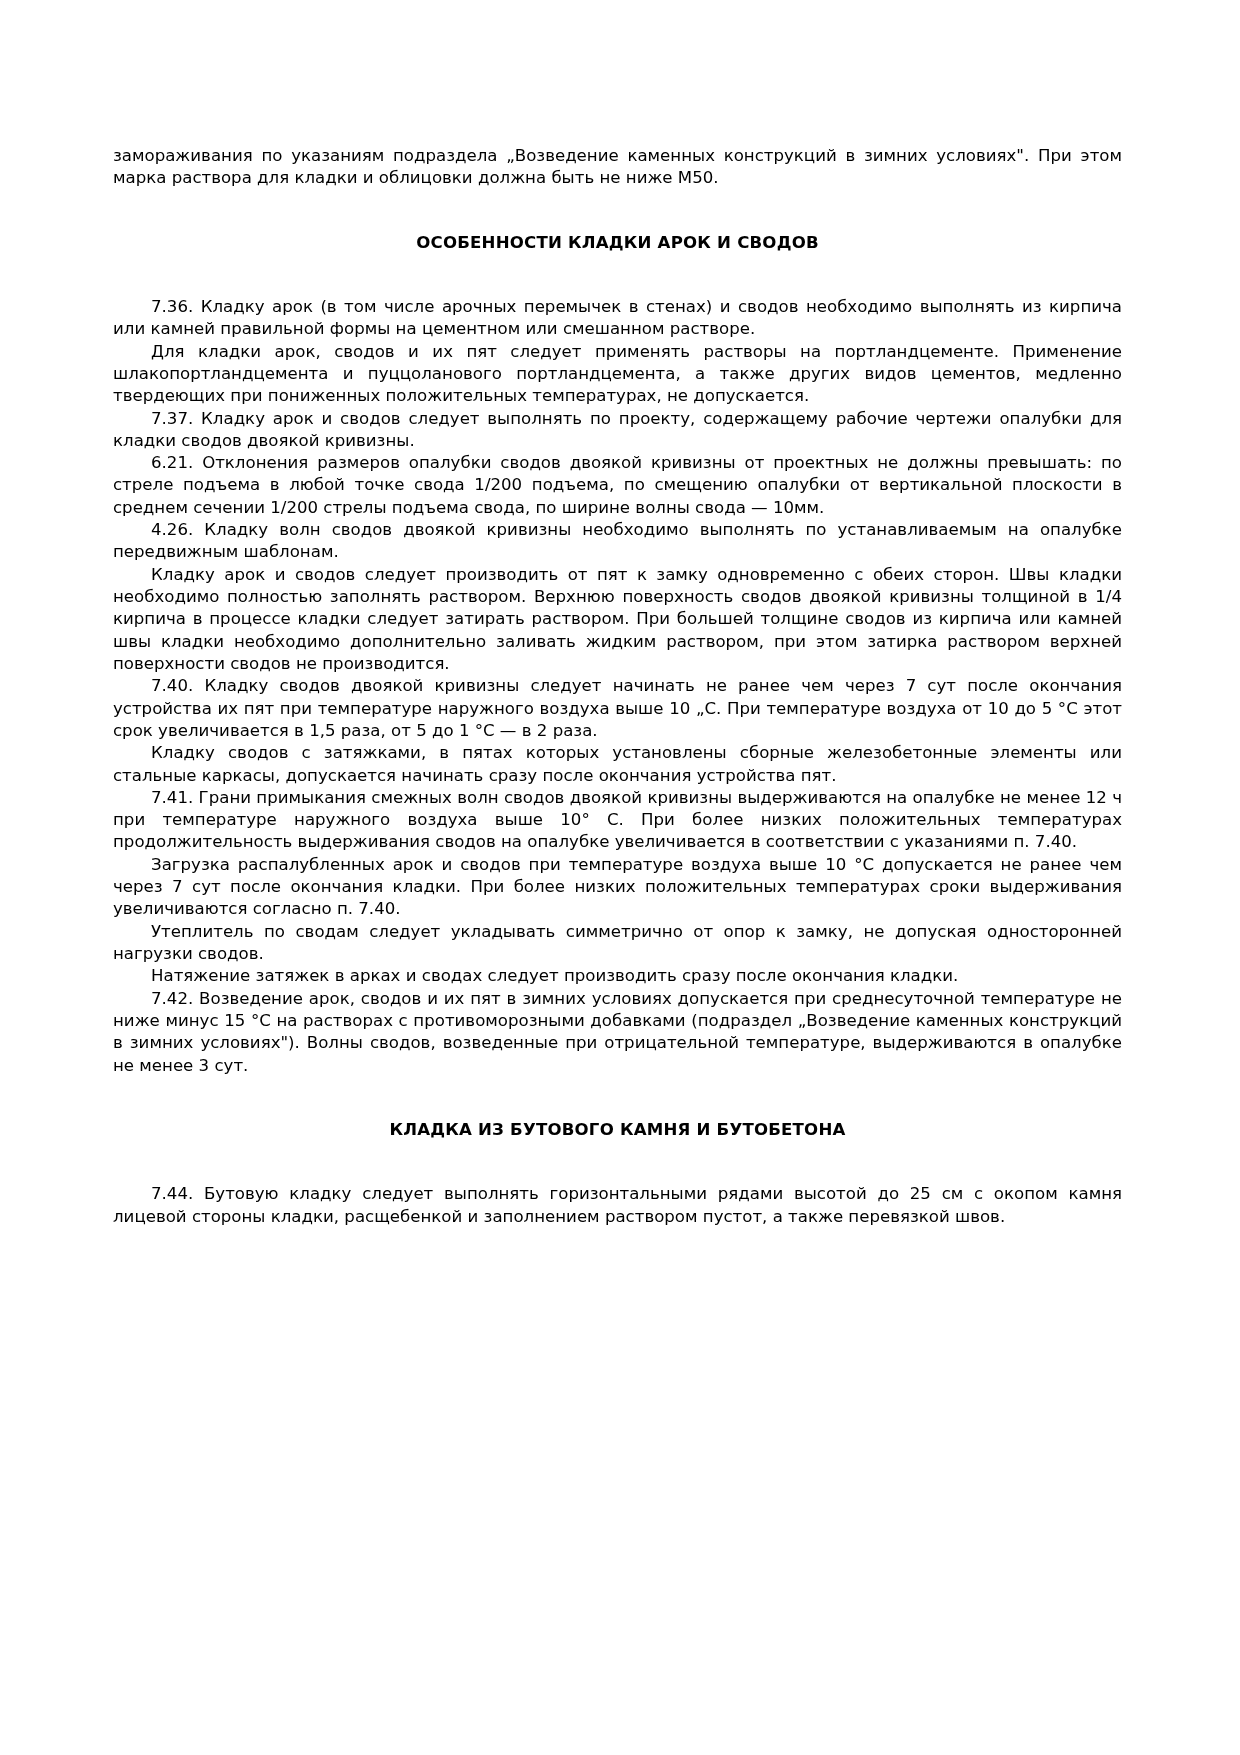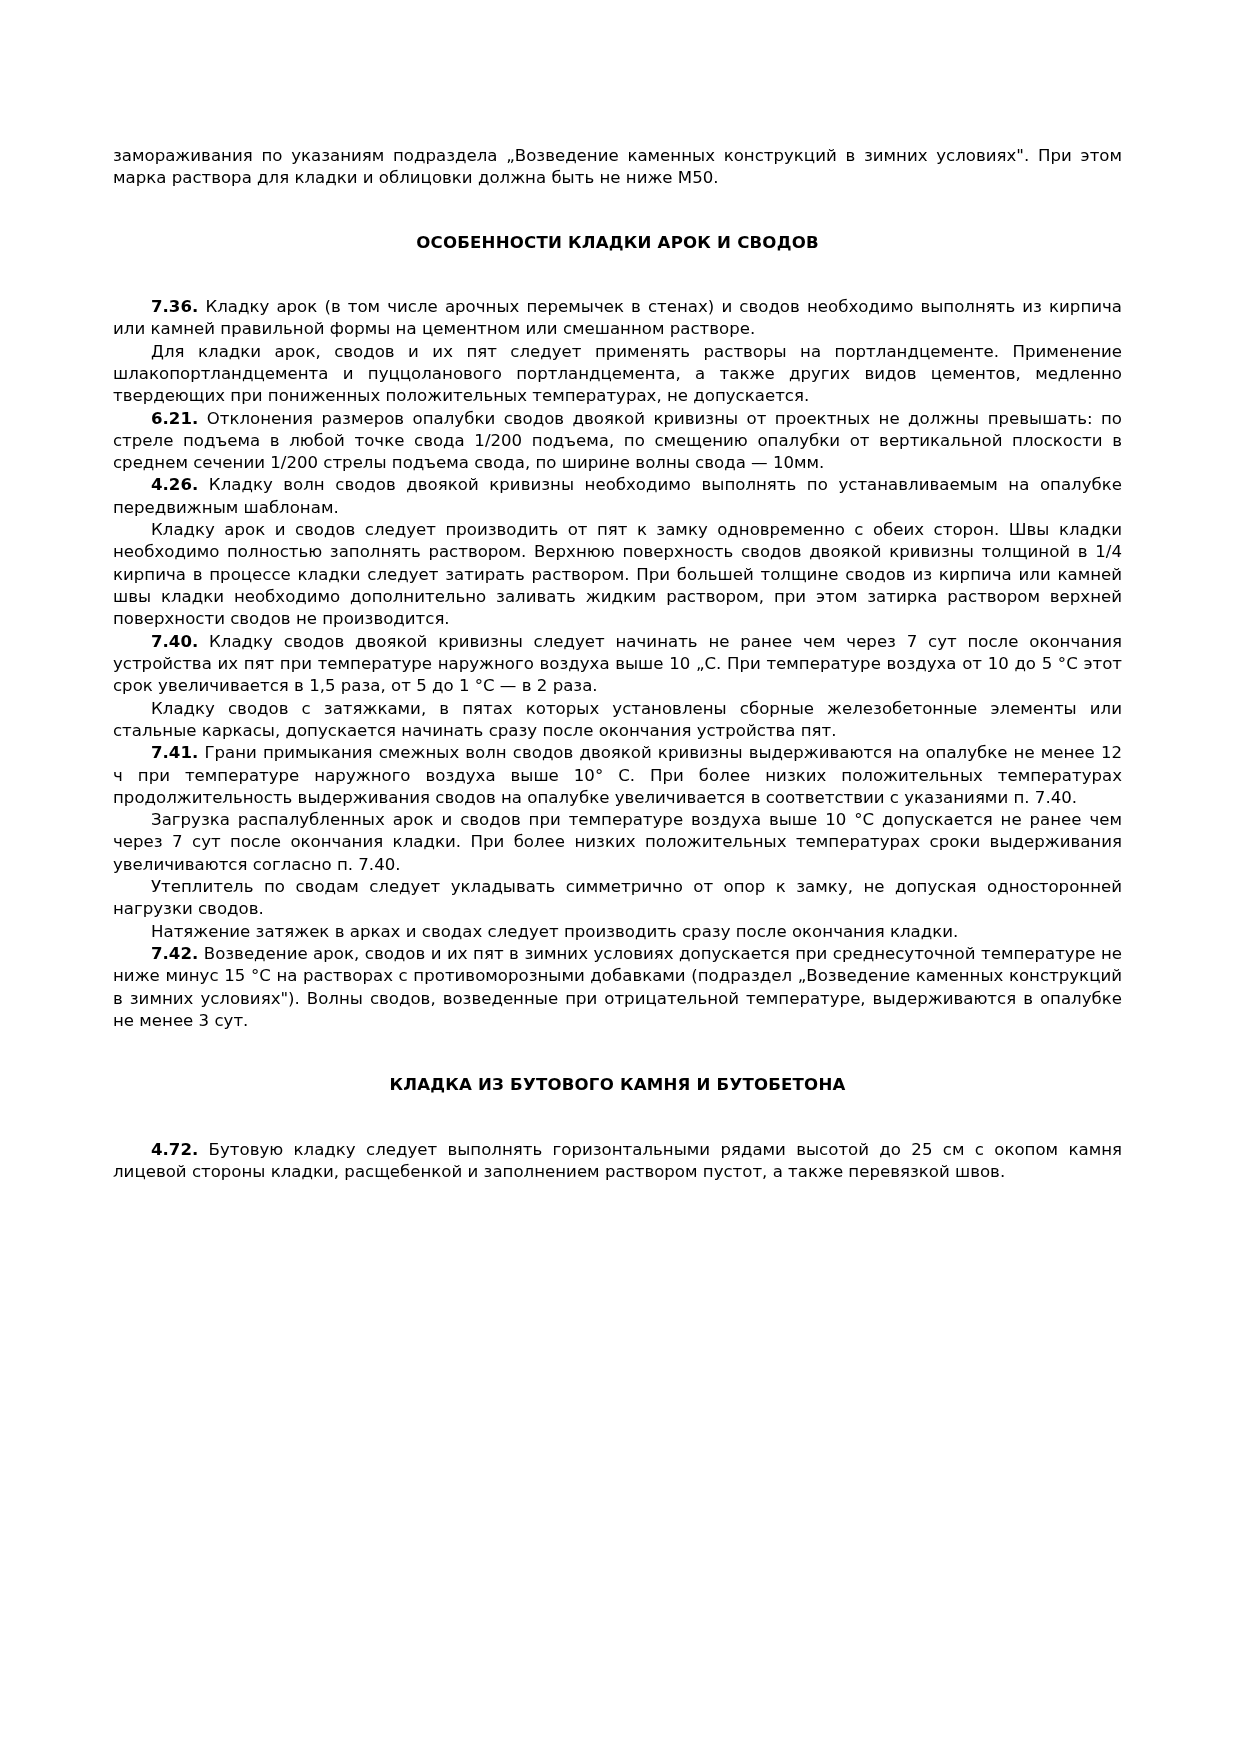--- a/index.html
+++ b/index.html
@@ -34,41 +34,42 @@
   }
   .heading {
     text-align: center;
     font-weight: bold;
     margin: 16px;
     font-size: 16.6px;
     letter-spacing: 0.2px;
   }
   .gap-before-heading { height: 26px; }
   .gap-after-heading { height: 26px; }
-  .num { font-weight: bold; margin-top: 7px; }
+  .num { font-weight: normal; margin-top: 7px; }
 </style>
 </head>
 <body>
 
 <div class="page">
   <div class="doc-body" id="doc-body">
       <p class=""><span>замораживания по указаниям подраздела „Возведение каменных конструкций в зимних условиях". При этом марка раствора для кладки и облицовки должна быть не ниже М50.</span></p>
       <div class="gap-before-heading"></div>
       <p class="heading">ОСОБЕННОСТИ КЛАДКИ АРОК И СВОДОВ</p>
       <div class="gap-after-heading"></div>
       <p class="indent"><span class="num">7.36.</span> <span>Кладку арок (в том числе арочных перемычек в стенах) и сводов необходимо выполнять из кирпича или камней правильной формы на цементном или смешанном растворе.</span></p>
       <p class="indent"><span>Для кладки арок, сводов и их пят следует применять растворы на портландцементе. Применение шлакопортландцемента и пуццоланового портландцемента, а также других видов цементов, медленно твердеющих при пониженных положительных температурах, не допускается.</span></p>
+      <p class="indent"><span class="num">7.37.</span> <span>Кладку арок и сводов следует выполнять по проекту, содержащему рабочие чертежи опалубки для кладки сводов двоякой кривизны.</span></p>
       <p class="indent"><span class="num">6.21.</span> <span>Отклонения размеров опалубки сводов двоякой кривизны от проектных не должны превышать: по стреле подъема в любой точке свода 1/200 подъема, по смещению опалубки от вертикальной плоскости в среднем сечении 1/200 стрелы подъема свода, по ширине волны свода — 10мм.</span></p>
       <p class="indent"><span class="num">4.26.</span> <span>Кладку волн сводов двоякой кривизны необходимо выполнять по устанавливаемым на опалубке передвижным шаблонам.</span></p>
       <p class="indent"><span>Кладку арок и сводов следует производить от пят к замку одновременно с обеих сторон. Швы кладки необходимо полностью заполнять раствором. Верхнюю поверхность сводов двоякой кривизны толщиной в 1/4 кирпича в процессе кладки следует затирать раствором. При большей толщине сводов из кирпича или камней швы кладки необходимо дополнительно заливать жидким раствором, при этом затирка раствором верхней поверхности сводов не производится.</span></p>
       <p class="indent"><span class="num">7.40.</span> <span>Кладку сводов двоякой кривизны следует начинать не ранее чем через 7 сут после окончания устройства их пят при температуре наружного воздуха выше 10 „С. При температуре воздуха от 10 до 5 °С этот срок увеличивается в 1,5 раза, от 5 до 1 °С — в 2 раза.</span></p>
       <p class="indent"><span>Кладку сводов с затяжками, в пятах которых установлены сборные железобетонные элементы или стальные каркасы, допускается начинать сразу после окончания устройства пят.</span></p>
       <p class="indent"><span class="num">7.41.</span> <span>Грани примыкания смежных волн сводов двоякой кривизны выдерживаются на опалубке не менее 12 ч при температуре наружного воздуха выше 10° С. При более низких положительных температурах продолжительность выдерживания сводов на опалубке увеличивается в соответствии с указаниями п. 7.40.</span></p>
       <p class="indent"><span>Загрузка распалубленных арок и сводов при температуре воздуха выше 10 °С допускается не ранее чем через 7 сут после окончания кладки. При более низких положительных температурах сроки выдерживания увеличиваются согласно п. 7.40.</span></p>
       <p class="indent"><span>Утеплитель по сводам следует укладывать симметрично от опор к замку, не допуская односторонней нагрузки сводов.</span></p>
       <p class="indent"><span>Натяжение затяжек в арках и сводах следует производить сразу после окончания кладки.</span></p>
       <p class="indent"><span class="num">7.42.</span> <span>Возведение арок, сводов и их пят в зимних условиях допускается при среднесуточной температуре не ниже минус 15 °С на растворах с противоморозными добавками (подраздел „Возведение каменных конструкций в зимних условиях"). Волны сводов, возведенные при отрицательной температуре, выдерживаются в опалубке не менее 3 сут.</span></p>
       <div class="gap-before-heading"></div>
       <p class="heading">КЛАДКА ИЗ БУТОВОГО КАМНЯ И БУТОБЕТОНА</p>
       <div class="gap-after-heading"></div>
-      <p class="indent"><span class="num">4.72.</span> <span>Бутовую кладку следует выполнять горизонтальными рядами высотой до 25 см с окопом камня лицевой стороны кладки, расщебенкой и заполнением раствором пустот, а также перевязкой швов.</span></p>
+      <p class="indent"><span class="num">7.44.</span> <span>Бутовую кладку следует выполнять горизонтальными рядами высотой до 25 см с окопом камня лицевой стороны кладки, расщебенкой и заполнением раствором пустот, а также перевязкой швов.</span></p>
     </div>
 </div>
 
 </body></html>

